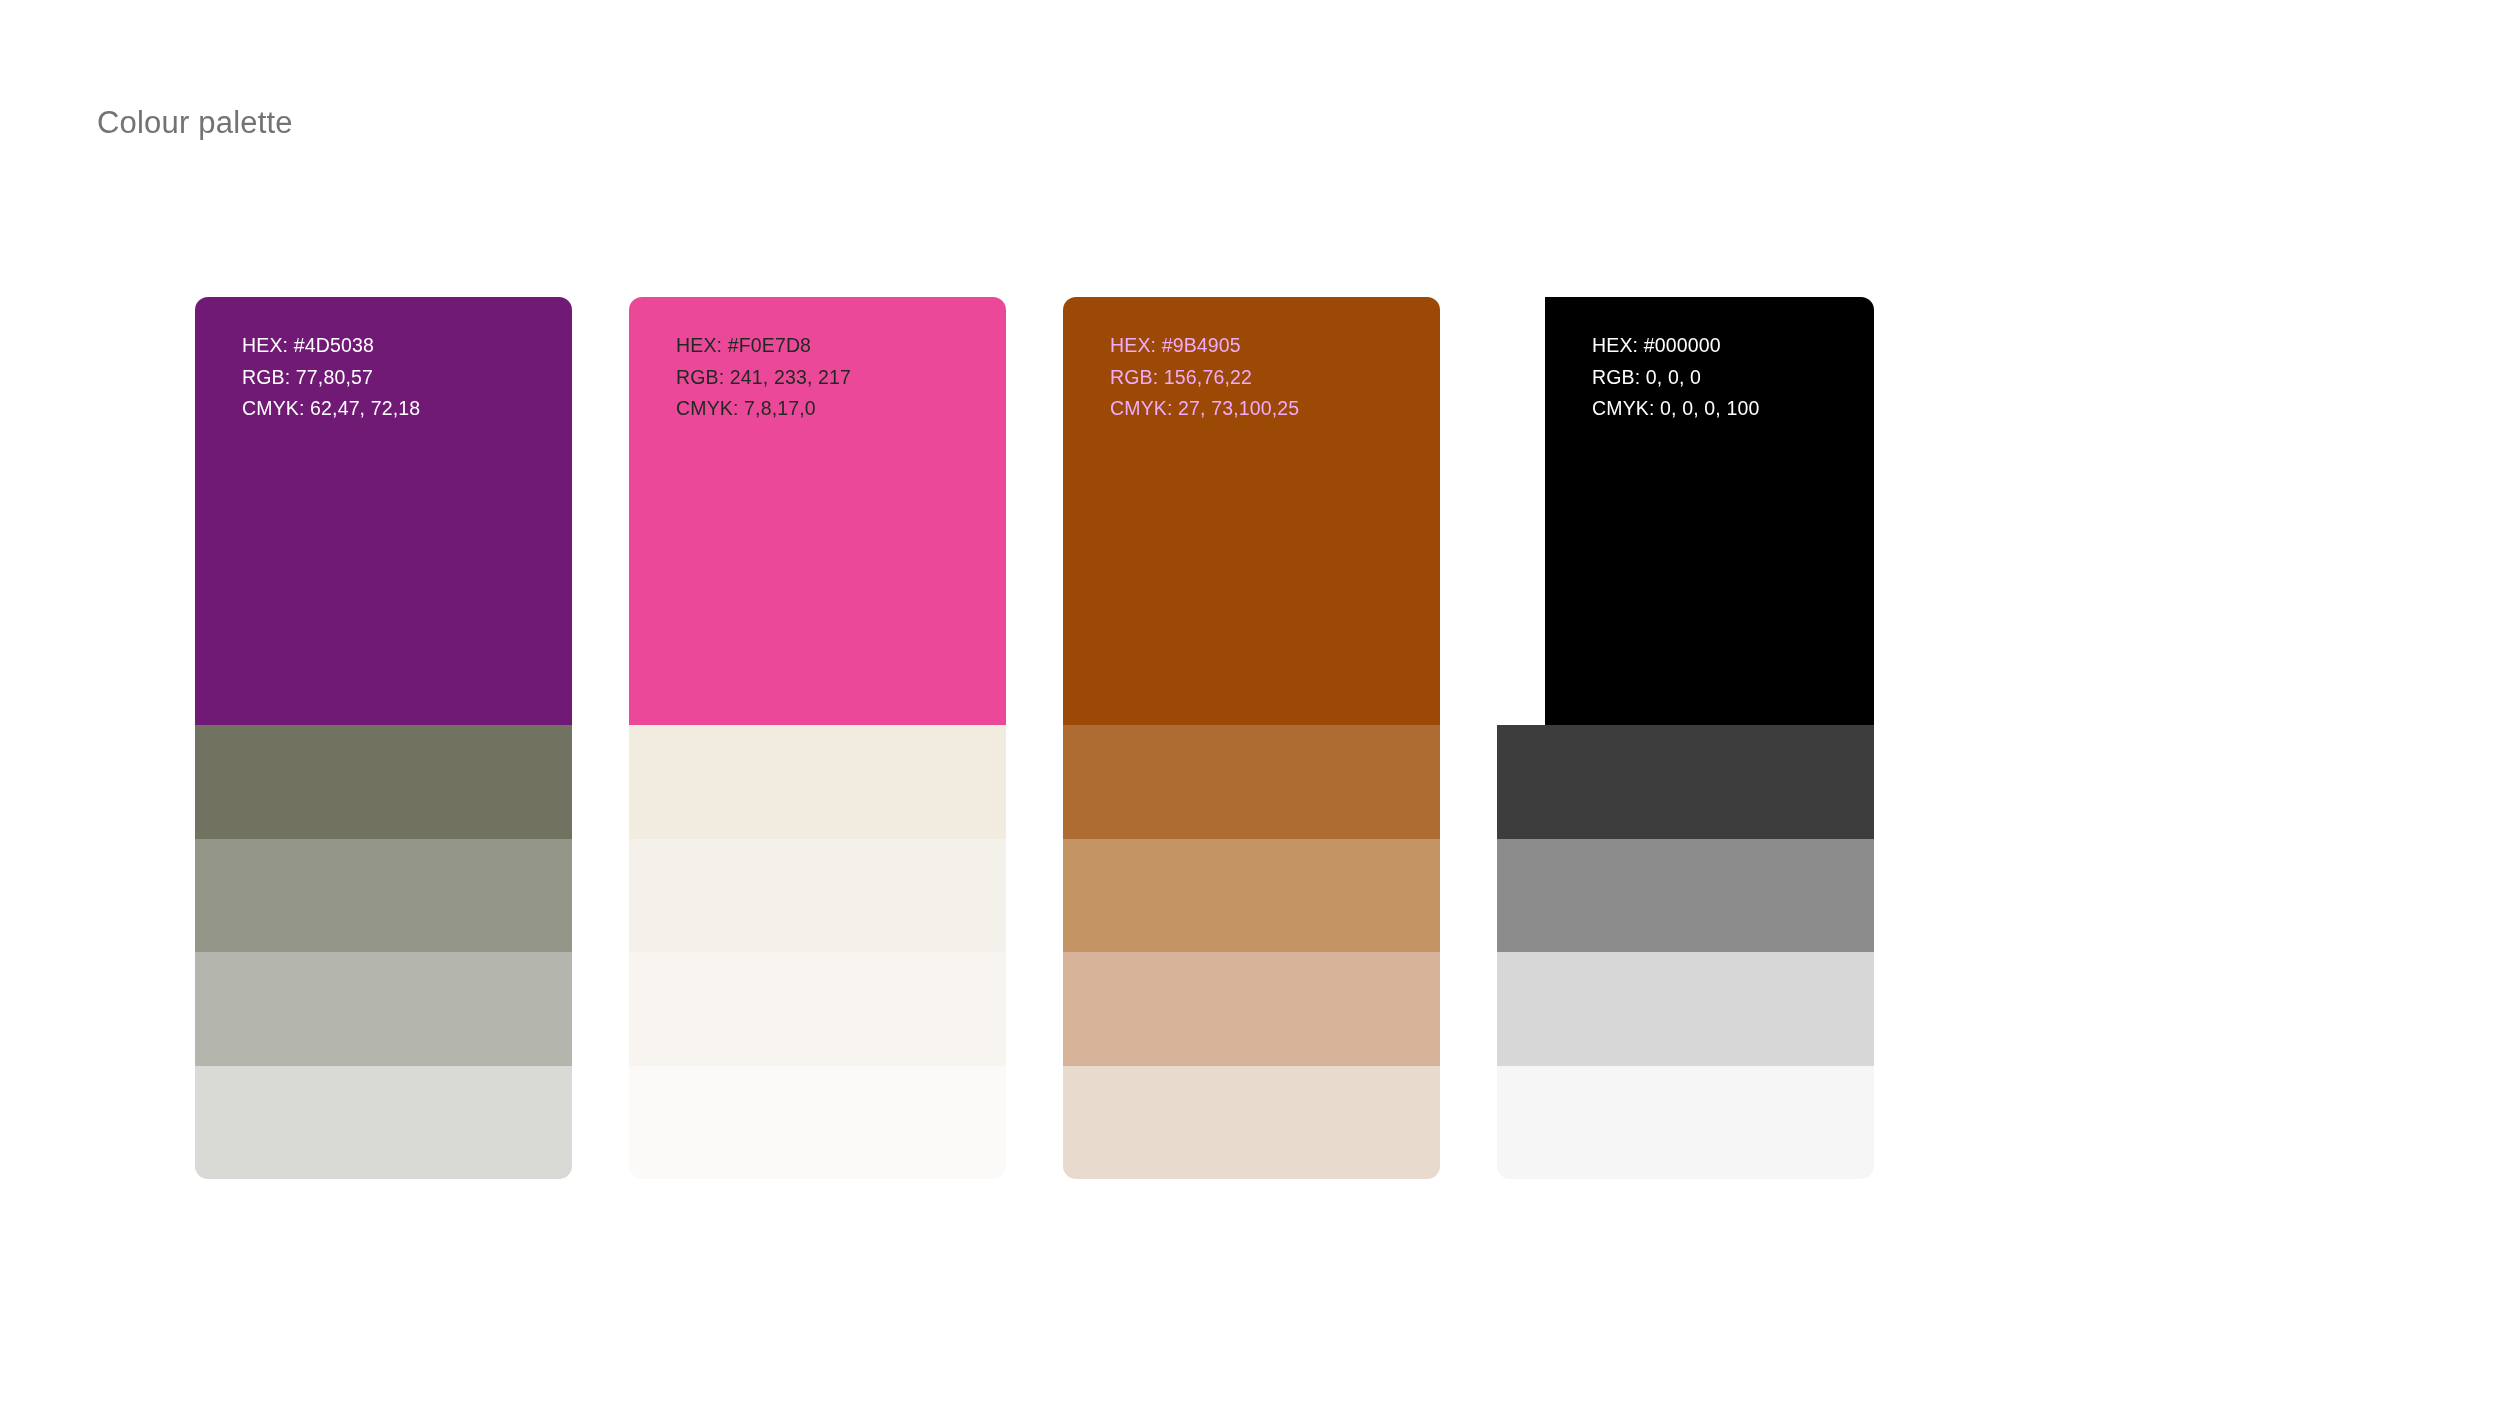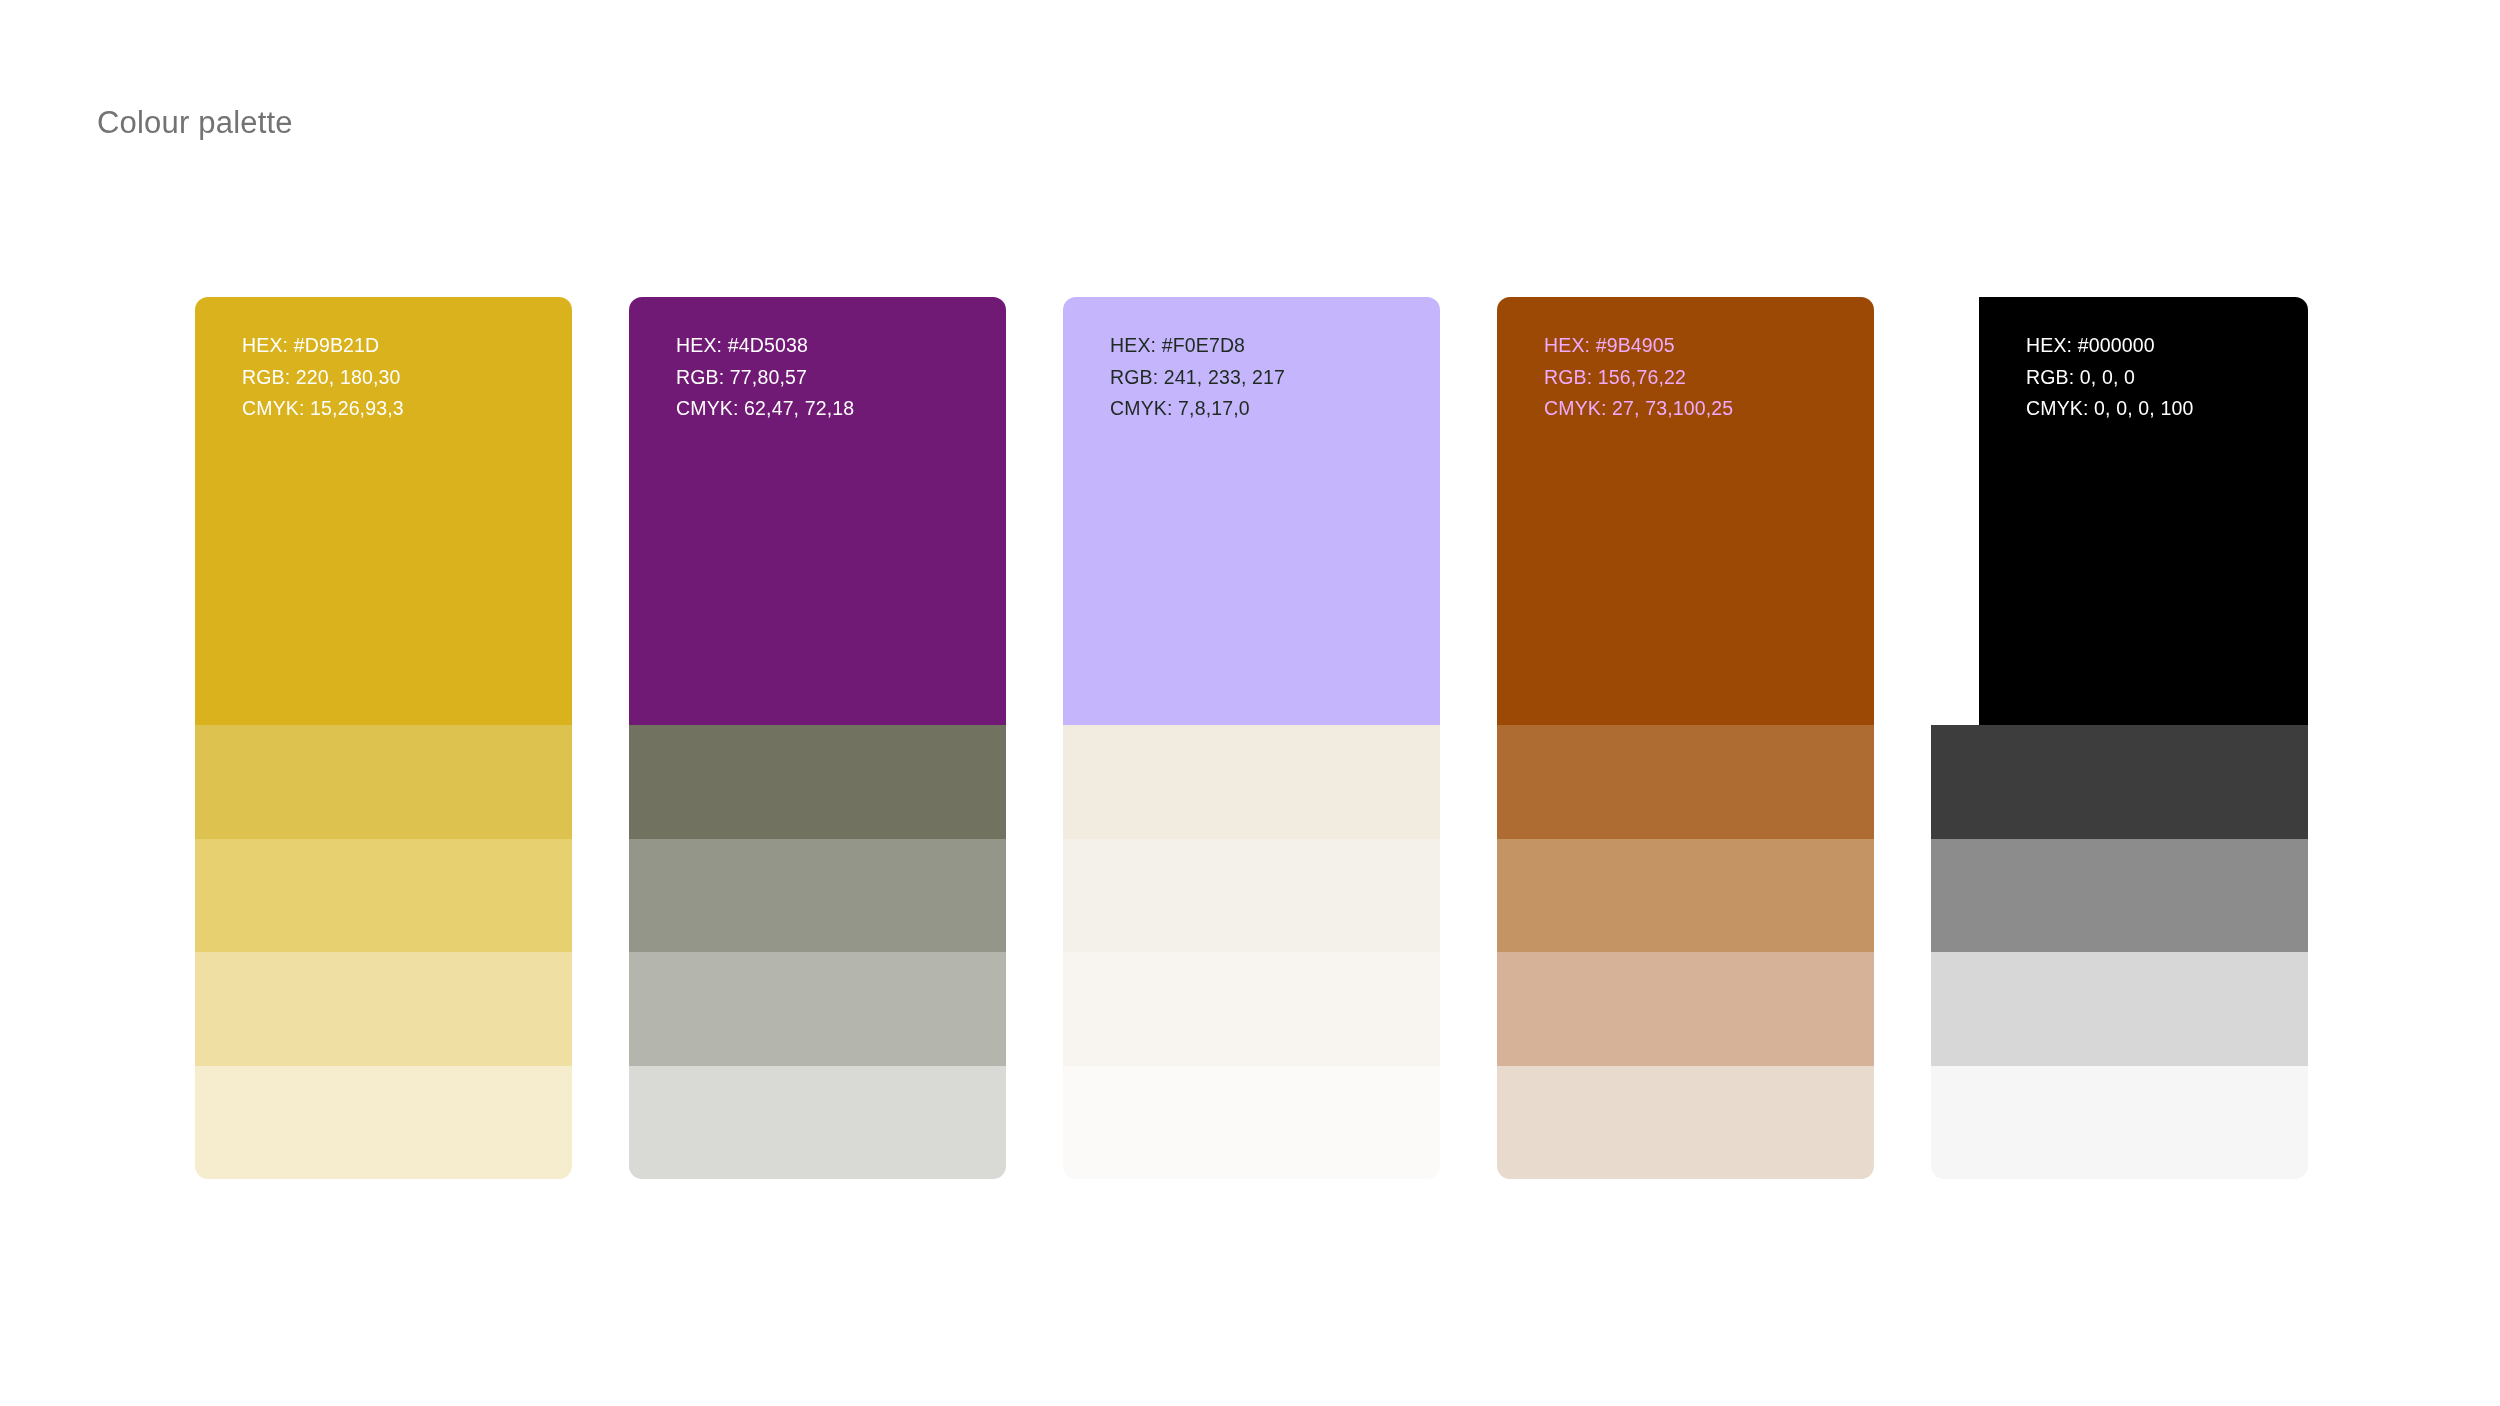--- a/index.html
+++ b/index.html
@@ -82,47 +82,34 @@
 </style>
 </head>
 <body>
 
 <div class="page">
 
   <h1 class="page-title">Colour palette</h1>
 
   <div class="palette-row">
       <div class="swatch-card">
-        <div class="swatch-main" style="background: rgb(217, 178, 29);">
-          <div class="swatch-info" style="color: rgb(255, 255, 255);">
-            <div>HEX: #D9B21D</div>
-            <div>RGB: 220, 180,30</div>
-            <div>CMYK: 15,26,93,3</div>
-          </div>
-        </div>
-        <div class="tint-band" style="background: rgb(222, 194, 79);"></div>
-        <div class="tint-band" style="background: rgb(231, 208, 111);"></div>
-        <div class="tint-band" style="background: rgb(239, 223, 162);"></div>
-        <div class="tint-band last" style="background: rgb(245, 237, 205);"></div>
-      </div>
-      <div class="swatch-card">
         <div class="swatch-main" style="background: #701a75;">
           <div class="swatch-info" style="color: rgb(255, 255, 255);">
             <div>HEX: #4D5038</div>
             <div>RGB: 77,80,57</div>
             <div>CMYK: 62,47, 72,18</div>
           </div>
         </div>
         <div class="tint-band" style="background: rgb(113, 114, 96);"></div>
         <div class="tint-band" style="background: rgb(148, 150, 137);"></div>
         <div class="tint-band" style="background: rgb(180, 182, 174);"></div>
         <div class="tint-band last" style="background: rgb(217, 218, 214);"></div>
       </div>
       <div class="swatch-card">
-        <div class="swatch-main" style="background: #c4b5fd;">
+        <div class="swatch-main" style="background: #ec4899;">
           <div class="swatch-info" style="color: rgb(30, 42, 32);">
             <div>HEX: #F0E7D8</div>
             <div>RGB: 241, 233, 217</div>
             <div>CMYK: 7,8,17,0</div>
           </div>
         </div>
         <div class="tint-band" style="background: rgb(242, 235, 224);"></div>
         <div class="tint-band" style="background: rgb(244, 240, 234);"></div>
         <div class="tint-band" style="background: rgb(248, 245, 240);"></div>
         <div class="tint-band last" style="background: rgb(251, 250, 248);"></div>

